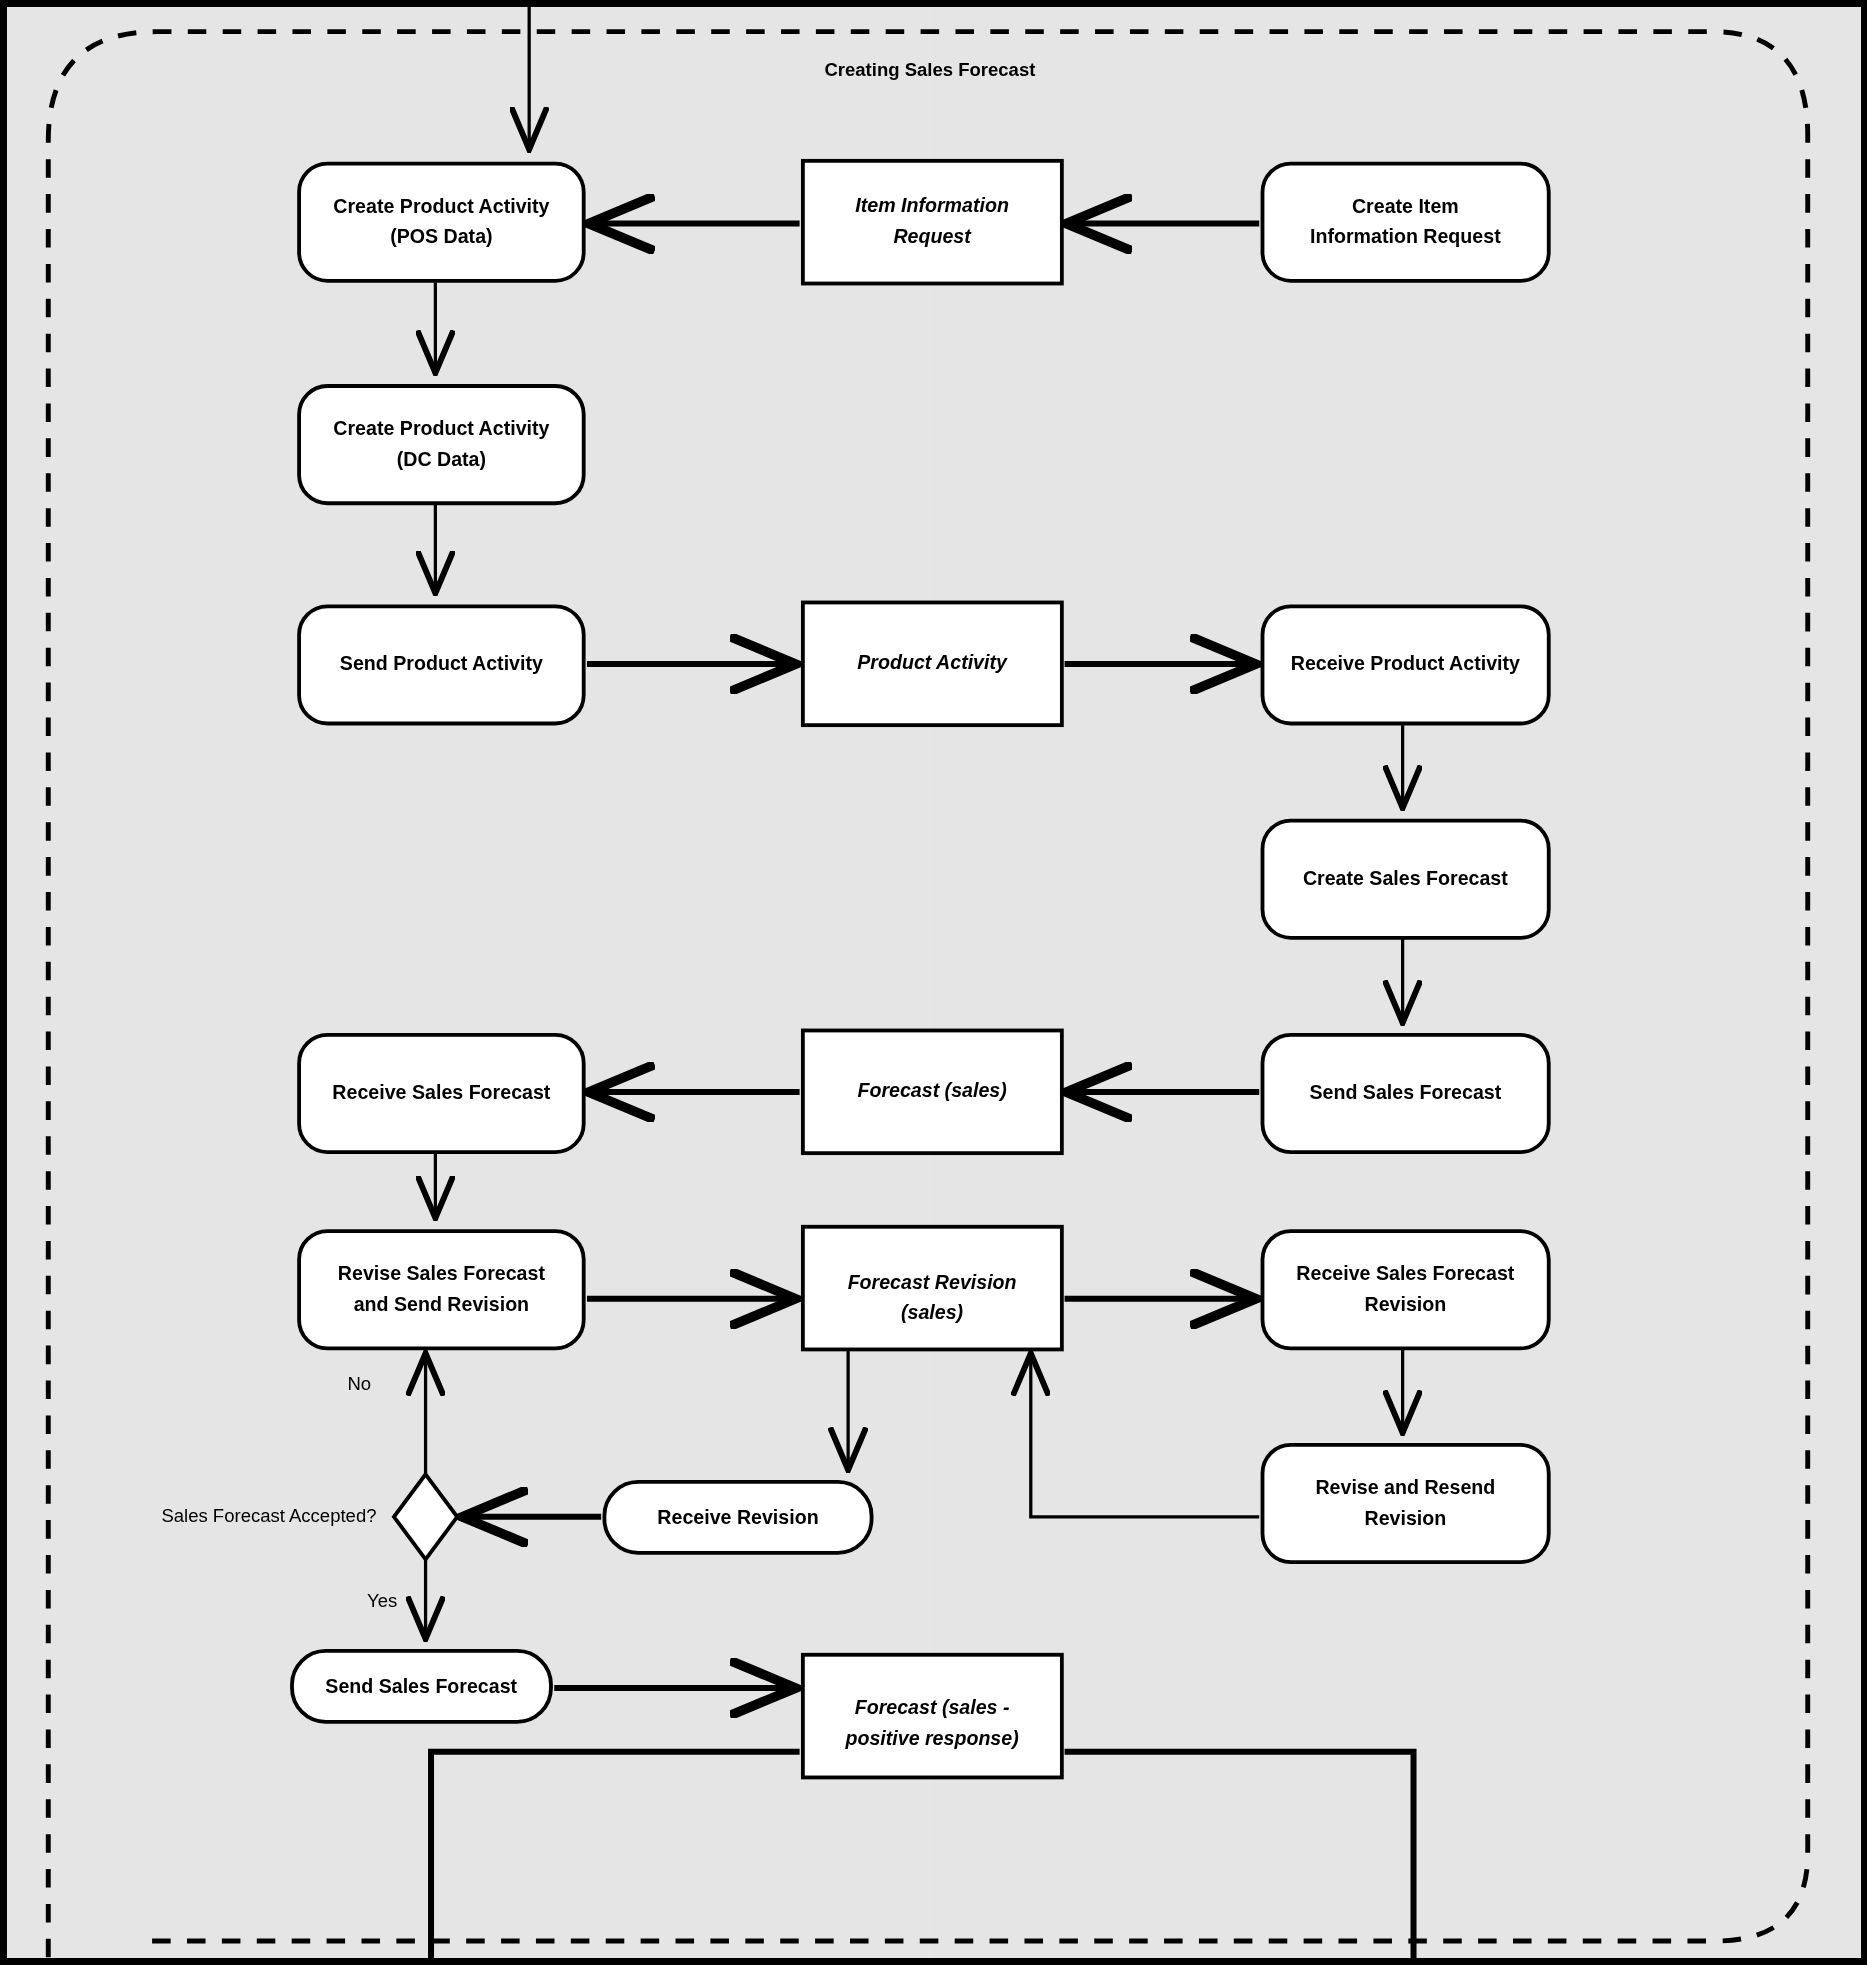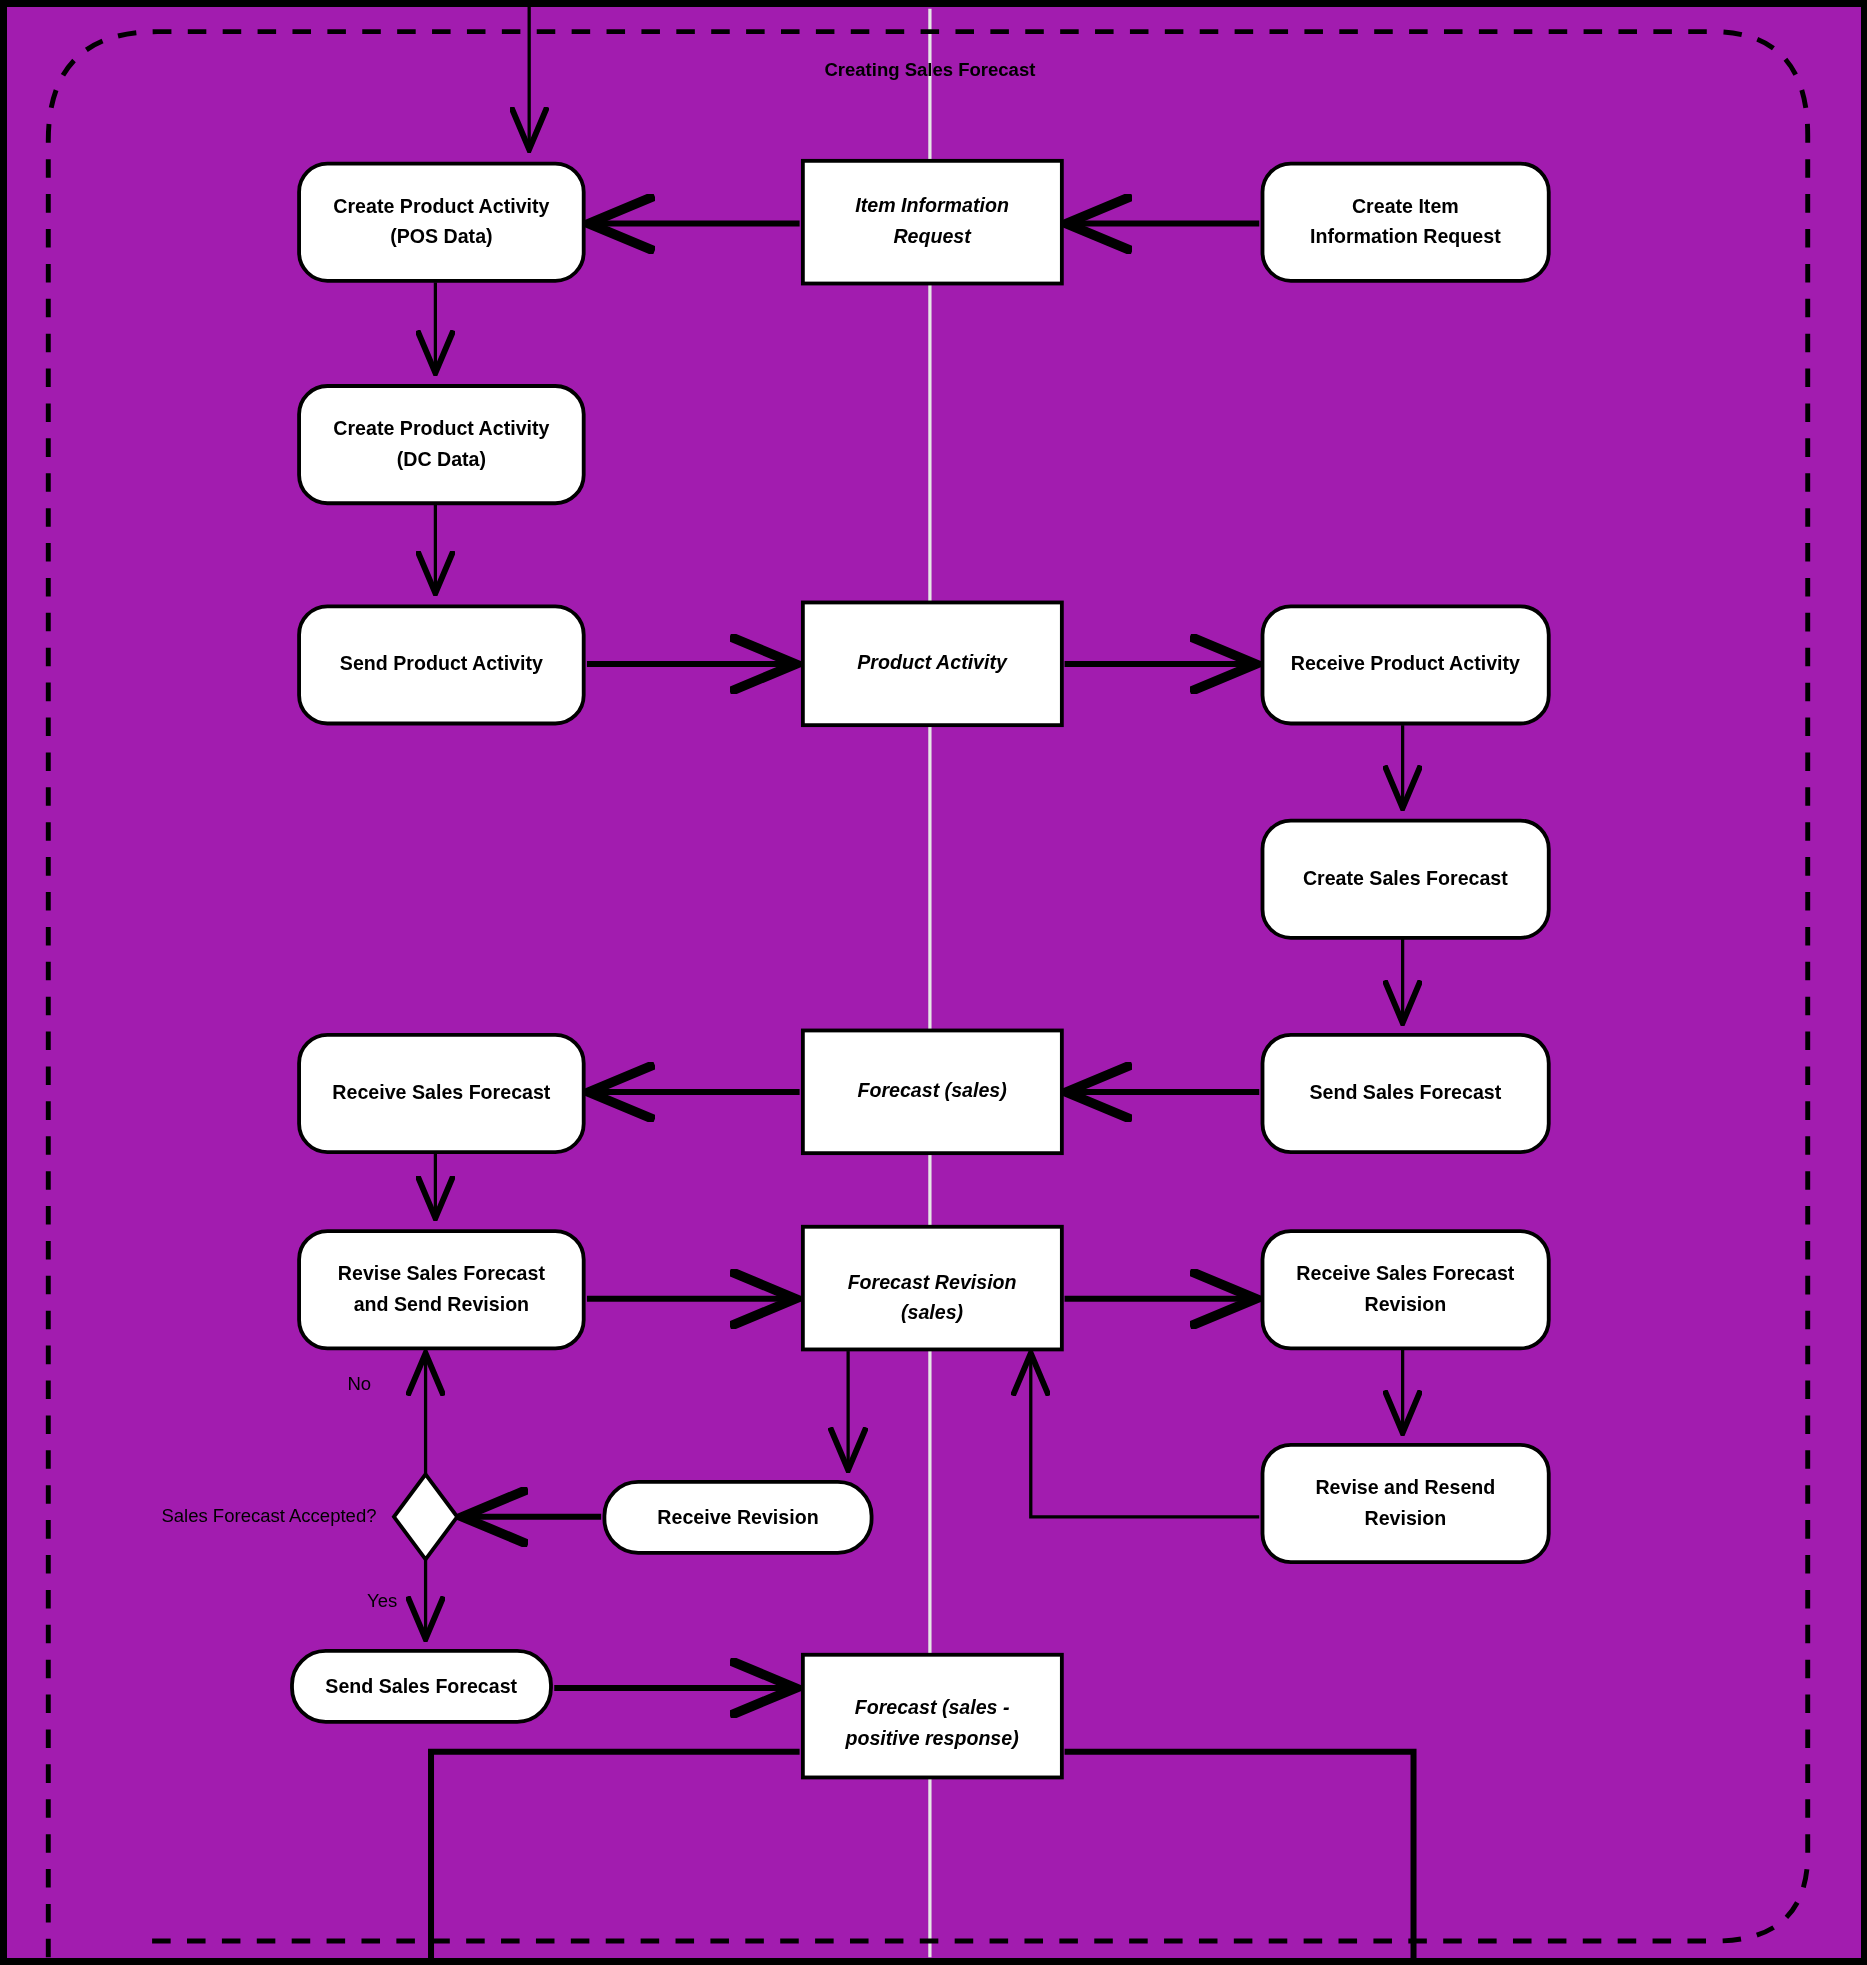--- a/index.html
+++ b/index.html
@@ -5,21 +5,21 @@
   html, body {
     margin: 0;
     padding: 0;
     background: #ffffff;
     font-family: "Liberation Sans", sans-serif;
   }
   #stage {
     position: relative;
     width: 1868px;
     height: 1965px;
-    background: #a21caf;
+    background: #e5e5e5;
     overflow: hidden;
   }
   
   #outer-frame {
     position: absolute;
     left: 0; top: 0;
     width: 1868px; height: 1965px;
     box-sizing: border-box;
     border: 7.6px solid #000000;
     pointer-events: none;

